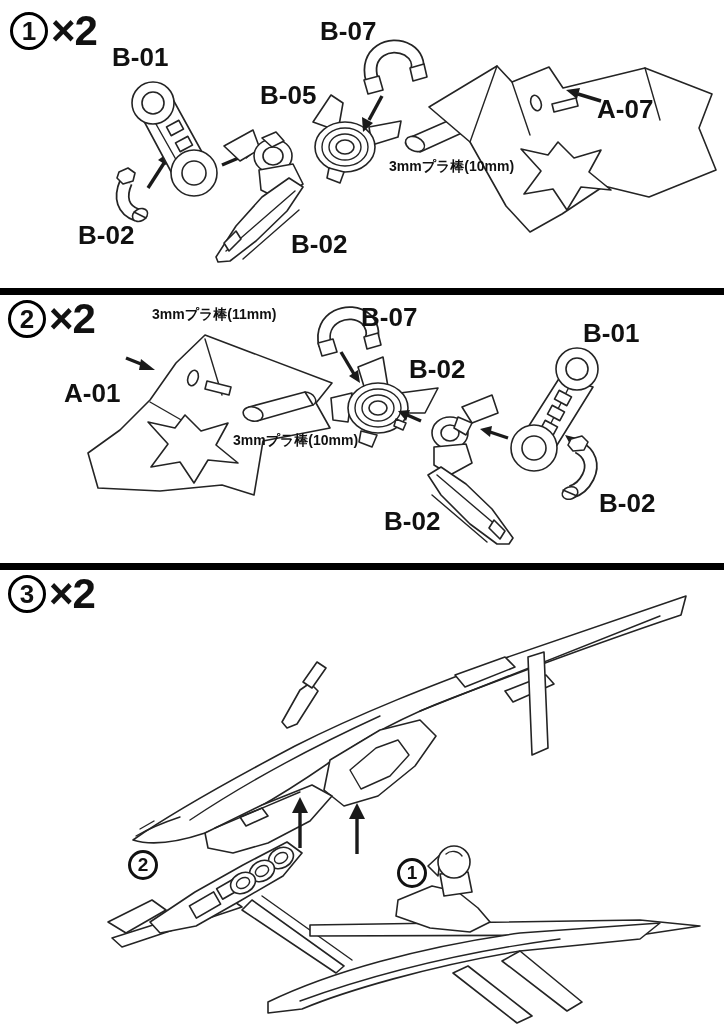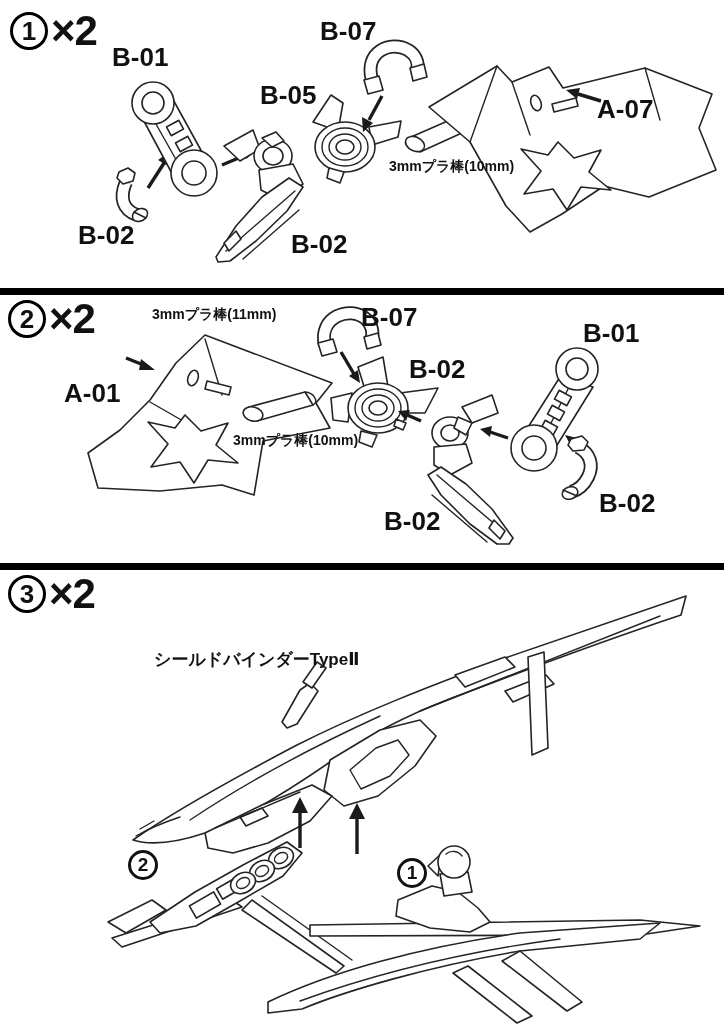--- a/index.html
+++ b/index.html
@@ -268,17 +268,16 @@
       <polygon class="shp" points="440,304 468,302 472,322 444,326"></polygon>
       <circle class="shp" cx="454" cy="292" r="16"></circle>
       <path class="ln" d="M446,284 a11,11 0 0 1 16,2"></path>
     </g>
   </svg>
 
   <div class="hdr" style="left:8px;top:575px">
     <span class="circ">3</span>
     <span class="mult">×2</span>
   </div>
-  <div class="caption" style="left:154px;top:648px">シールドバインダーTypeⅡ</div>
   <div class="callout" style="left:128px;top:850px">2</div>
   <div class="callout" style="left:397px;top:858px">1</div>
 
 </div>
 
 </body></html>

